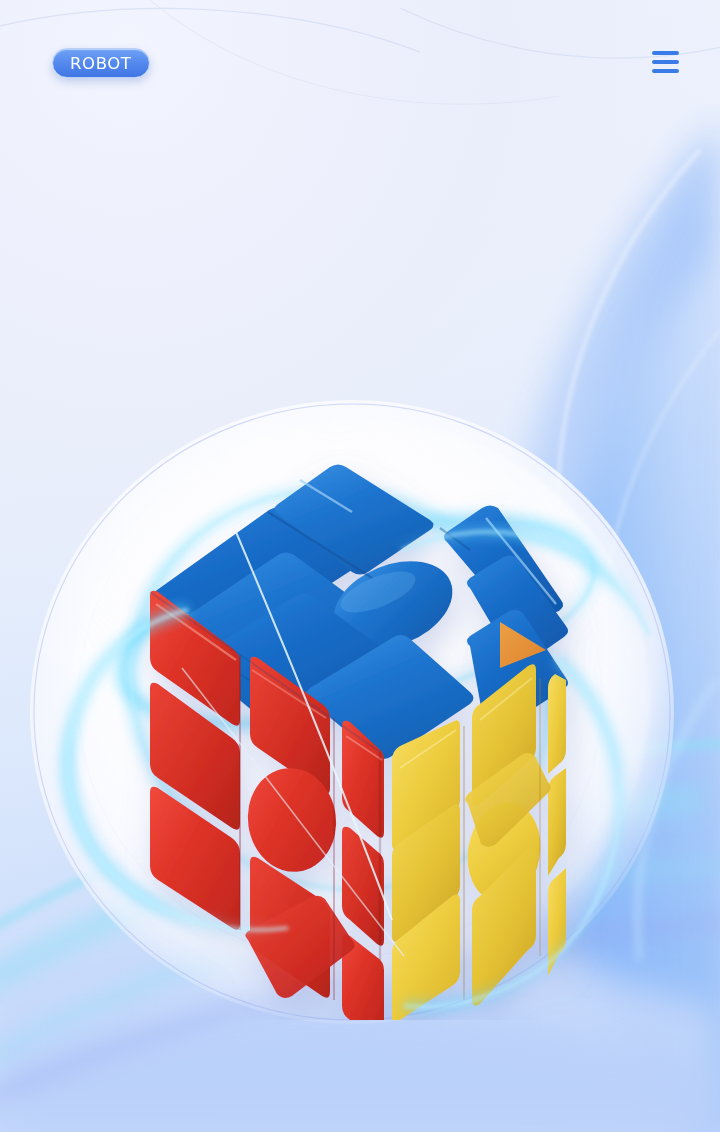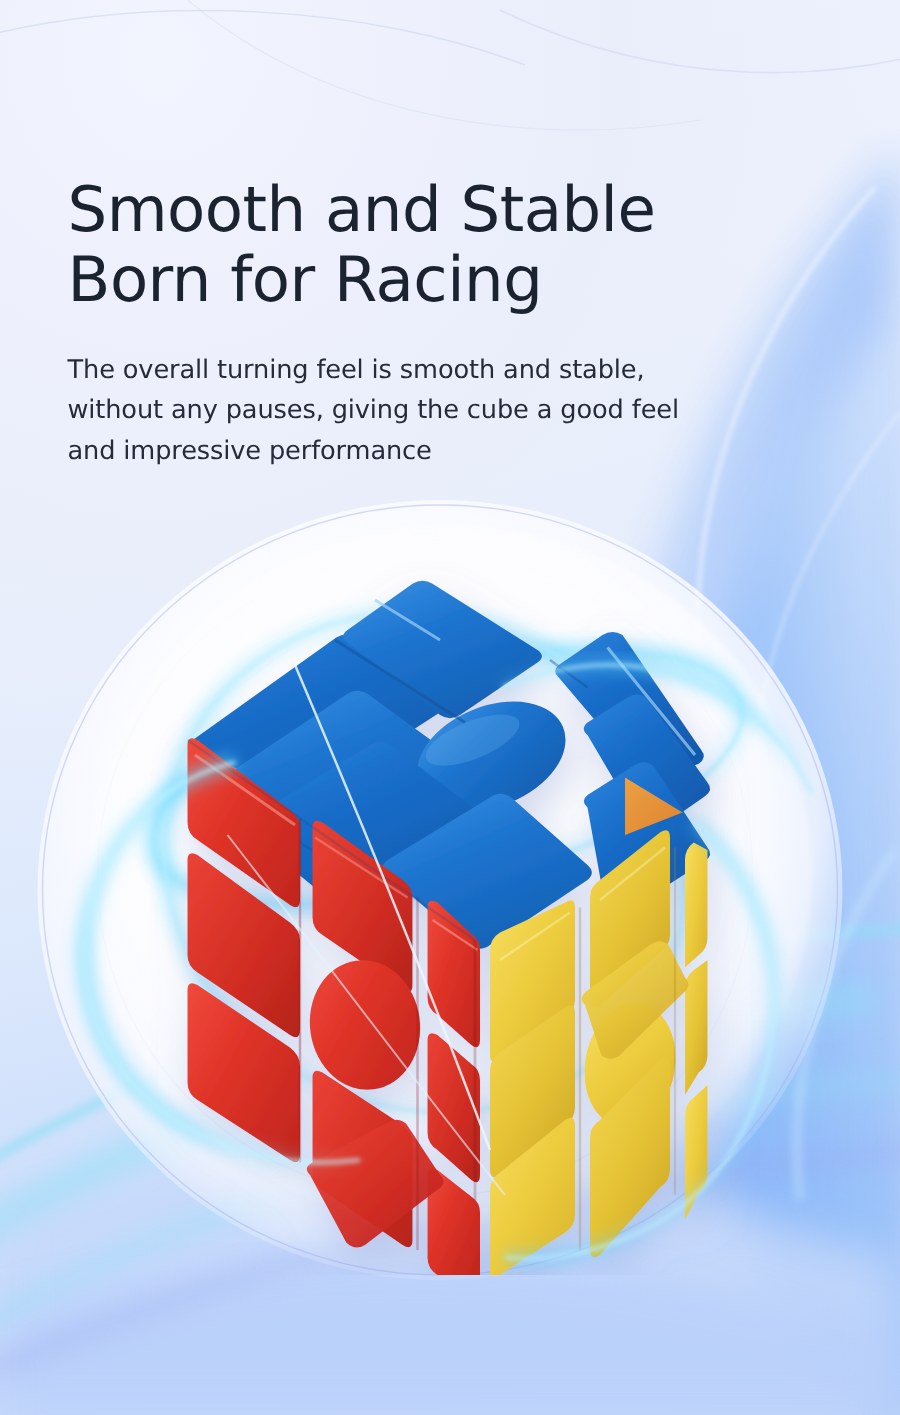--- a/index.html
+++ b/index.html
@@ -146,28 +146,29 @@
 
     <path d="M-40,36 C120,-10 300,6 420,52" stroke="#C9D4EE" stroke-width="1.2" fill="none" opacity=".55"></path>
     <path d="M400,8 C520,66 660,74 780,30" stroke="#C9D4EE" stroke-width="1.2" fill="none" opacity=".5"></path>
     <path d="M150,0 C260,92 420,120 560,96" stroke="#D3DBF1" stroke-width="1" fill="none" opacity=".45"></path>
 
     <path d="M700,150 C600,260 548,400 560,540" stroke="#FFFFFF" stroke-width="3" fill="none" opacity=".55" filter="url(#soft2)"></path>
     <path d="M720,330 C640,430 600,540 604,648" stroke="#FFFFFF" stroke-width="2" fill="none" opacity=".45" filter="url(#soft2)"></path>
     <path d="M716,680 C660,760 628,860 640,960" stroke="#CFE9FE" stroke-width="5" fill="none" opacity=".6" filter="url(#soft4)"></path>
   </svg>
 
-
-  <section class="copy">
-    <h1 class="headline">Smooth and Stable
-Born for Racing</h1>
-    <p class="subcopy">The overall turning feel is smooth and stable,
-without any pauses, giving the cube a good feel
-and impressive performance</p>
-  </section>
+  <header class="header">
+    <div class="brand-badge">ROBOT</div>
+    <button class="menu-btn">
+      <span></span>
+      <span></span>
+      <span></span>
+    </button>
+  </header>
+
 
   <section class="stage">
     <div class="stage-glow"></div>
 
     <svg class="cube-svg" viewBox="0 0 720 620">
       <defs>
 
         <linearGradient id="blueTop" x1="0" y1="0" x2="0.7" y2="1">
           <stop offset="0%" stop-color="#2E86DC"></stop>
           <stop offset="38%" stop-color="#1A6FCB"></stop>

